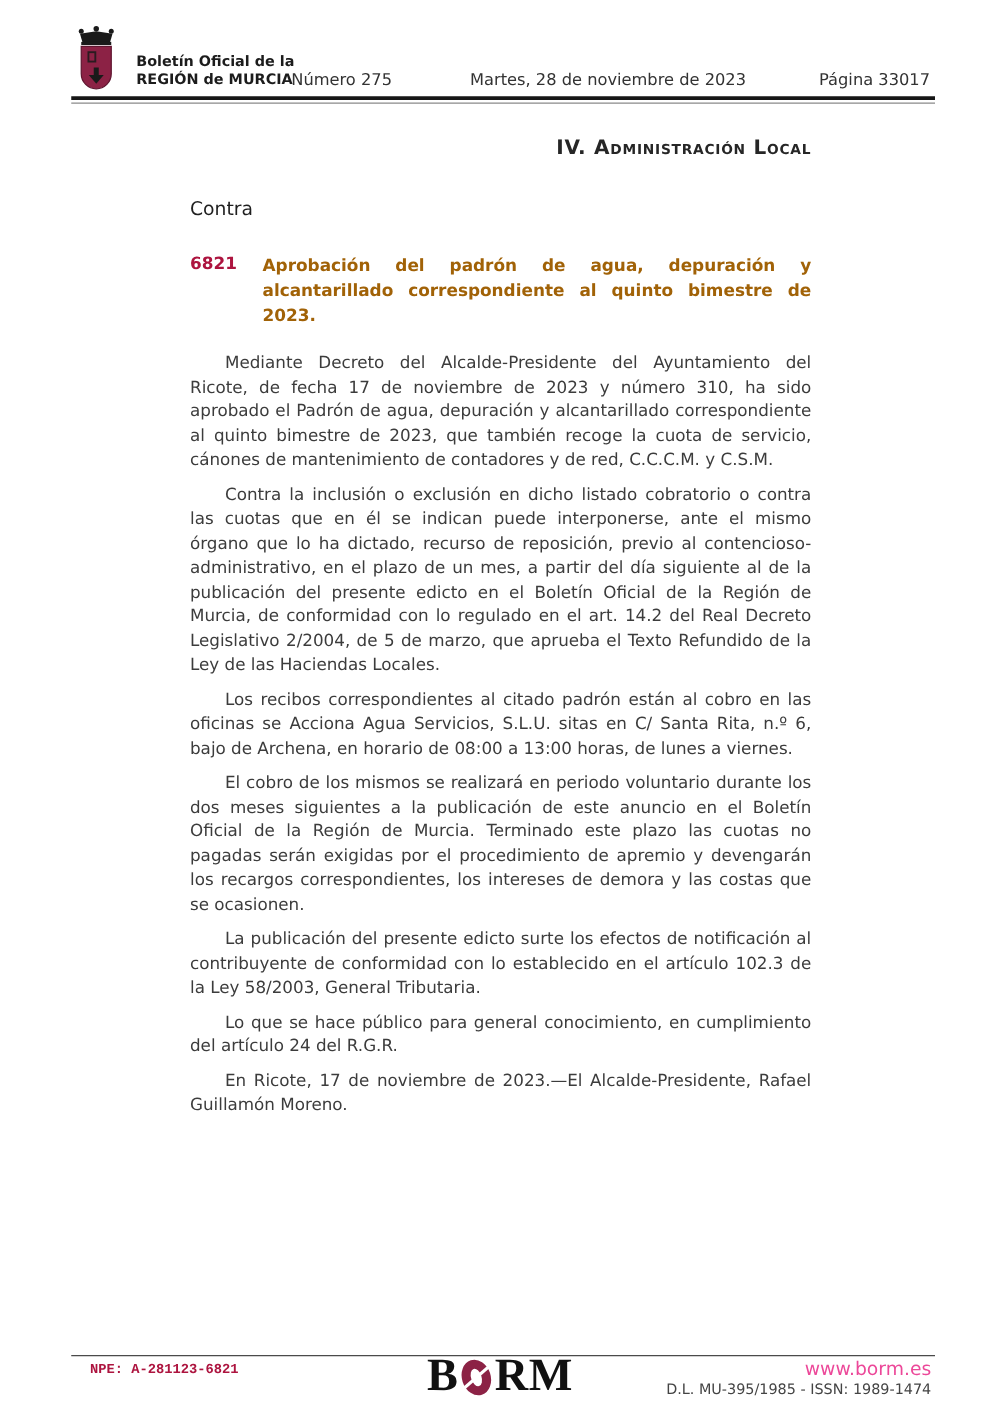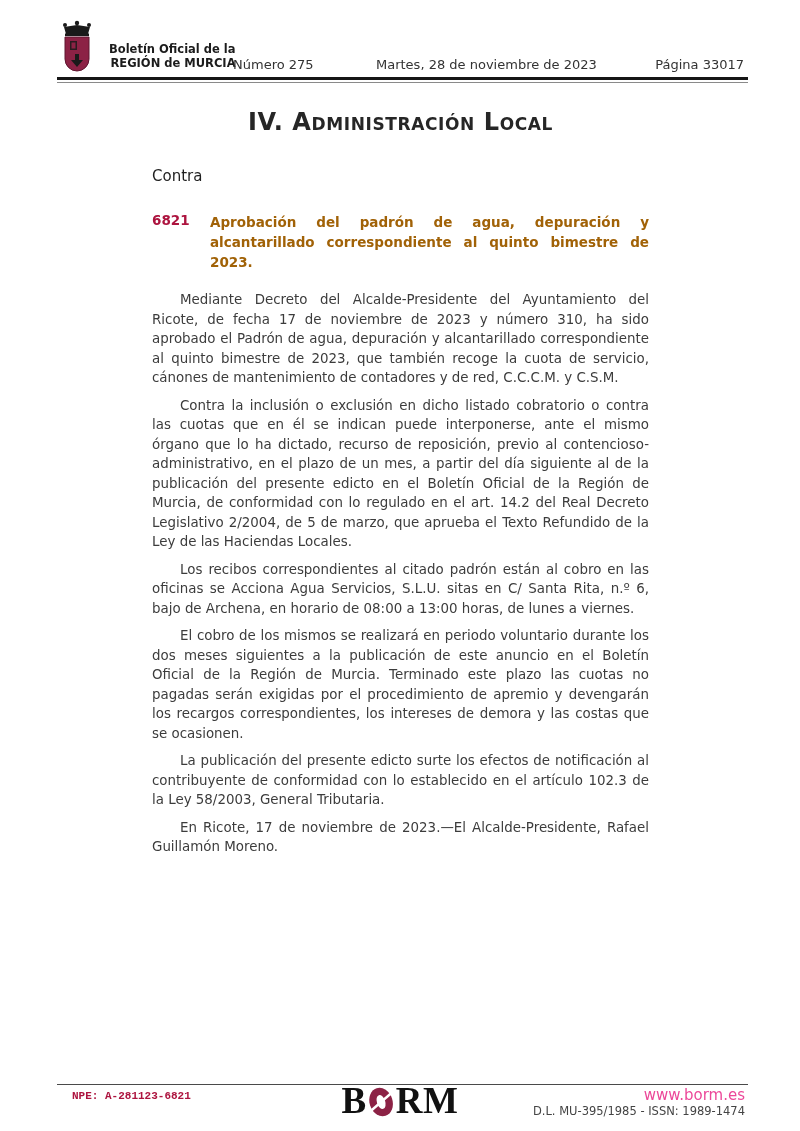--- a/index.html
+++ b/index.html
@@ -9,35 +9,35 @@
     width: 800px;
     height: 1131px;
     background: #ffffff;
     font-family: "DejaVu Sans", "Liberation Sans", sans-serif;
     color: #3c3c3c;
     overflow: hidden;
   }
 
   
   .header { position: absolute; top: 0; left: 0; width: 100%; height: 90px; }
-  .brand { position: absolute; top: 20px; left: 57px; display: flex; align-items: flex-end; text-align: right; }
+  .brand { position: absolute; top: 20px; left: 57px; display: flex; align-items: flex-end; }
   .brand-logo { width: 40px; height: 52px; margin-right: 12px; }
   .brand-text { font-size: 11.5px; font-weight: bold; color: #1c1c1c; line-height: 14px; padding-bottom: 2px; }
   .hdr-meta { position: absolute; top: 57px; font-size: 13px; color: #333333; }
   .hdr-issue { left: 233px; }
   .hdr-date  { left: 376px; }
   .hdr-page  { right: 56px; }
   .hdr-rule-thick { position: absolute; top: 77px; left: 57px; width: 691px; height: 3px; background: #161616; }
   .hdr-rule-thin  { position: absolute; top: 82px; left: 57px; width: 691px; height: 1px; background: #8a8a8a; }
 
   
   .doc { position: absolute; top: 108px; left: 152px; width: 497px; }
   .doc-title {
-    text-align: center;
-    font-size: 24px;
+    text-align: right;
+    font-size: 16px;
     font-weight: bold;
     font-variant: small-caps;
     letter-spacing: 0.6px;
     color: #262626;
     margin-bottom: 31px;
   }
   .municipality { font-size: 15px; color: #1f1f1f; margin-bottom: 27px; }
   .announcement { display: flex; margin-bottom: 18px; }
   .announcement-number {
     flex: 0 0 58px;
@@ -117,20 +117,21 @@
       <span class="announcement-number accent" style="color: rgb(173, 20, 63);">6821</span>
       <span class="announcement-title accent" style="color: #a16207;">Aprobación del padrón de agua, depuración y alcantarillado correspondiente al quinto bimestre de 2023.</span>
     </div>
 
     <div class="body-text">
       <p>Mediante Decreto del Alcalde-Presidente del Ayuntamiento del Ricote, de fecha 17 de noviembre de 2023 y número 310, ha sido aprobado el Padrón de agua, depuración y alcantarillado correspondiente al quinto bimestre de 2023, que también recoge la cuota de servicio, cánones de mantenimiento de contadores y de red, C.C.C.M. y C.S.M.</p>
       <p>Contra la inclusión o exclusión en dicho listado cobratorio o contra las cuotas que en él se indican puede interponerse, ante el mismo órgano que lo ha dictado, recurso de reposición, previo al contencioso-administrativo, en el plazo de un mes, a partir del día siguiente al de la publicación del presente edicto en el Boletín Oficial de la Región de Murcia, de conformidad con lo regulado en el art. 14.2 del Real Decreto Legislativo 2/2004, de 5 de marzo, que aprueba el Texto Refundido de la Ley de las Haciendas Locales.</p>
       <p>Los recibos correspondientes al citado padrón están al cobro en las oficinas se Acciona Agua Servicios, S.L.U. sitas en C/ Santa Rita, n.º 6, bajo de Archena, en horario de 08:00 a 13:00 horas, de lunes a viernes.</p>
       <p>El cobro de los mismos se realizará en periodo voluntario durante los dos meses siguientes a la publicación de este anuncio en el Boletín Oficial de la Región de Murcia. Terminado este plazo las cuotas no pagadas serán exigidas por el procedimiento de apremio y devengarán los recargos correspondientes, los intereses de demora y las costas que se ocasionen.</p>
       <p>La publicación del presente edicto surte los efectos de notificación al contribuyente de conformidad con lo establecido en el artículo 102.3 de la Ley 58/2003, General Tributaria.</p>
+      <p>Lo que se hace público para general conocimiento, en cumplimiento del artículo 24 del R.G.R.</p>
       <p>En Ricote, 17 de noviembre de 2023.—El Alcalde-Presidente, Rafael Guillamón Moreno.</p>
     </div>
   </div>
 
   <div class="footer-rule"></div>
   <span class="npe accent" style="color: rgb(173, 20, 63);">NPE: A-281123-6821</span>
 
   <div class="borm-logo">
     <span>B</span>
     <svg class="borm-o" viewBox="0 0 27 32" xmlns="http://www.w3.org/2000/svg">

